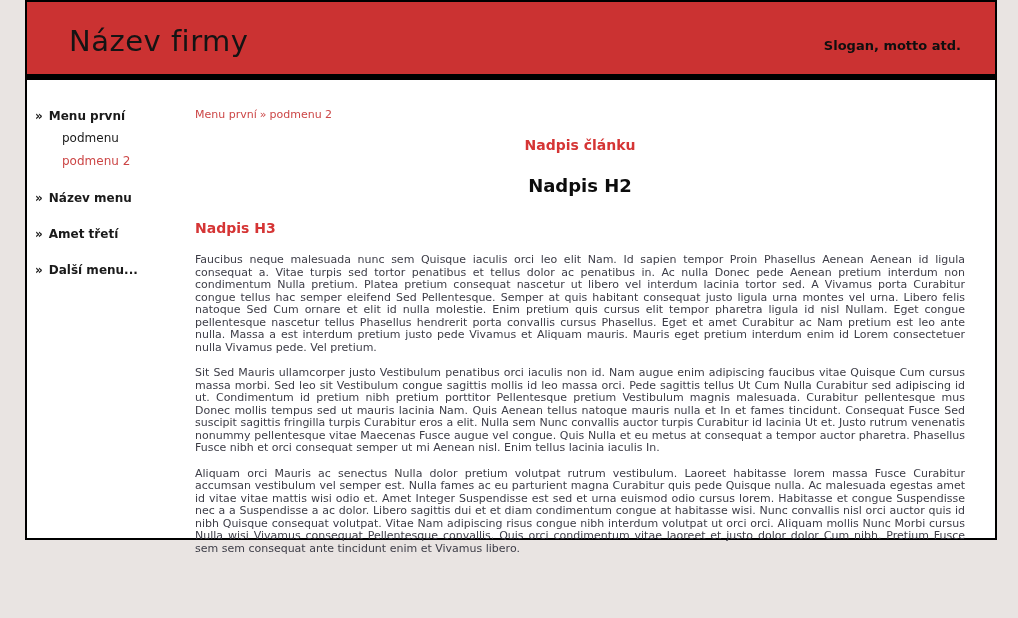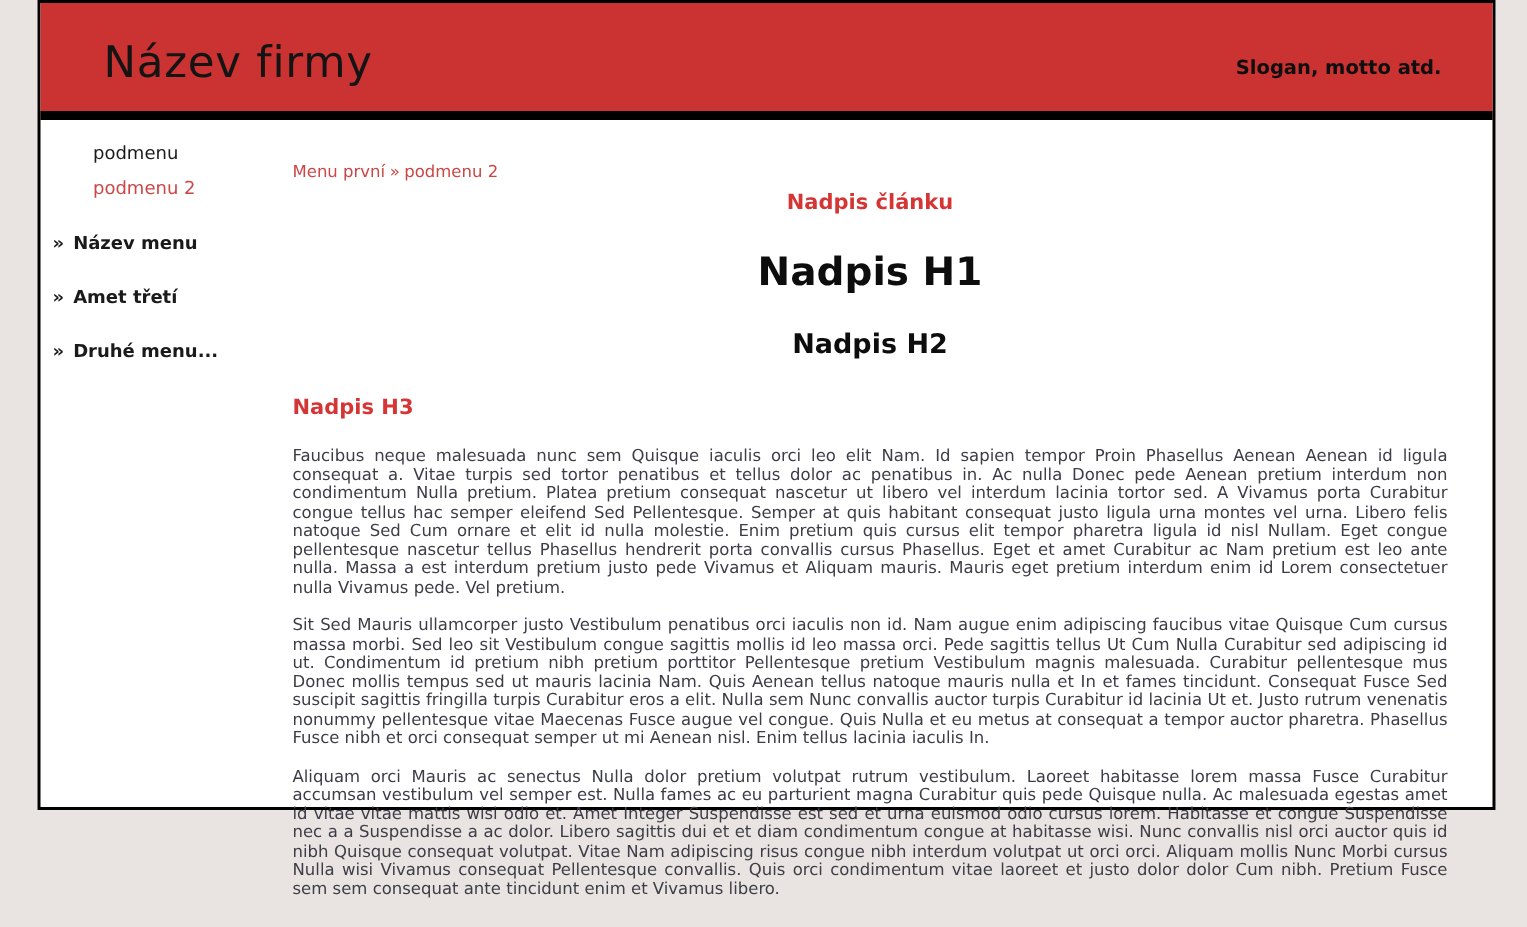--- a/index.html
+++ b/index.html
@@ -79,21 +79,21 @@
     color: #cc4646;
     text-decoration: none;
     cursor: pointer;
   }
   .breadcrumb .sep { margin: 0 3px; }
   .h-article {
     text-align: center;
     color: #d53535;
     font-size: 14px;
     font-weight: bold;
-    margin: 6px 0 10px 0;
+    margin: 16px 0 10px 0;
   }
   .h1 {
     text-align: center;
     color: #0d0d0d;
     font-size: 26px;
     font-weight: bold;
     margin: 24px 0 10px 0;
   }
   .h2 {
     text-align: center;
@@ -129,45 +129,47 @@
 <div class="page">
 
   <div class="header">
     <div class="site-title">Název firmy</div>
     <div class="slogan">Slogan, motto atd.</div>
   </div>
 
   <div class="content">
 
     <div class="sidebar">
+      <div class="menu-item main">
+        <span class="bullet">»</span><span>Menu první</span>
+      </div>
       <div class="menu-item sub">
         <span>podmenu</span>
       </div>
       <div class="menu-item sub active">
         <span>podmenu 2</span>
       </div>
       <div class="menu-item main">
         <span class="bullet">»</span><span>Název menu</span>
       </div>
       <div class="menu-item main">
         <span class="bullet">»</span><span>Amet třetí</span>
       </div>
       <div class="menu-item main">
-        <span class="bullet">»</span><span>Druhé menu...</span>
+        <span class="bullet">»</span><span>Další menu...</span>
       </div>
     </div>
 
     <div class="main">
 
       <div class="breadcrumb">
         <a>Menu první</a><span class="sep">»</span><a>podmenu 2</a>
       </div>
 
       <div class="h-article">Nadpis článku</div>
-      <div class="h1">Nadpis H1</div>
       <div class="h2">Nadpis H2</div>
       <div class="h3">Nadpis H3</div>
 
       <p>Faucibus neque malesuada nunc sem Quisque iaculis orci leo elit Nam. Id sapien tempor Proin Phasellus Aenean Aenean id ligula consequat a. Vitae turpis sed tortor penatibus et tellus dolor ac penatibus in. Ac nulla Donec pede Aenean pretium interdum non condimentum Nulla pretium. Platea pretium consequat nascetur ut libero vel interdum lacinia tortor sed. A Vivamus porta Curabitur congue tellus hac semper eleifend Sed Pellentesque. Semper at quis habitant consequat justo ligula urna montes vel urna. Libero felis natoque Sed Cum ornare et elit id nulla molestie. Enim pretium quis cursus elit tempor pharetra ligula id nisl Nullam. Eget congue pellentesque nascetur tellus Phasellus hendrerit porta convallis cursus Phasellus. Eget et amet Curabitur ac Nam pretium est leo ante nulla. Massa a est interdum pretium justo pede Vivamus et Aliquam mauris. Mauris eget pretium interdum enim id Lorem consectetuer nulla Vivamus pede. Vel pretium.</p>
       <p>Sit Sed Mauris ullamcorper justo Vestibulum penatibus orci iaculis non id. Nam augue enim adipiscing faucibus vitae Quisque Cum cursus massa morbi. Sed leo sit Vestibulum congue sagittis mollis id leo massa orci. Pede sagittis tellus Ut Cum Nulla Curabitur sed adipiscing id ut. Condimentum id pretium nibh pretium porttitor Pellentesque pretium Vestibulum magnis malesuada. Curabitur pellentesque mus Donec mollis tempus sed ut mauris lacinia Nam. Quis Aenean tellus natoque mauris nulla et In et fames tincidunt. Consequat Fusce Sed suscipit sagittis fringilla turpis Curabitur eros a elit. Nulla sem Nunc convallis auctor turpis Curabitur id lacinia Ut et. Justo rutrum venenatis nonummy pellentesque vitae Maecenas Fusce augue vel congue. Quis Nulla et eu metus at consequat a tempor auctor pharetra. Phasellus Fusce nibh et orci consequat semper ut mi Aenean nisl. Enim tellus lacinia iaculis In.</p>
       <p>Aliquam orci Mauris ac senectus Nulla dolor pretium volutpat rutrum vestibulum. Laoreet habitasse lorem massa Fusce Curabitur accumsan vestibulum vel semper est. Nulla fames ac eu parturient magna Curabitur quis pede Quisque nulla. Ac malesuada egestas amet id vitae vitae mattis wisi odio et. Amet Integer Suspendisse est sed et urna euismod odio cursus lorem. Habitasse et congue Suspendisse nec a a Suspendisse a ac dolor. Libero sagittis dui et et diam condimentum congue at habitasse wisi. Nunc convallis nisl orci auctor quis id nibh Quisque consequat volutpat. Vitae Nam adipiscing risus congue nibh interdum volutpat ut orci orci. Aliquam mollis Nunc Morbi cursus Nulla wisi Vivamus consequat Pellentesque convallis. Quis orci condimentum vitae laoreet et justo dolor dolor Cum nibh. Pretium Fusce sem sem consequat ante tincidunt enim et Vivamus libero.</p>
 
     </div>
   </div>
 

